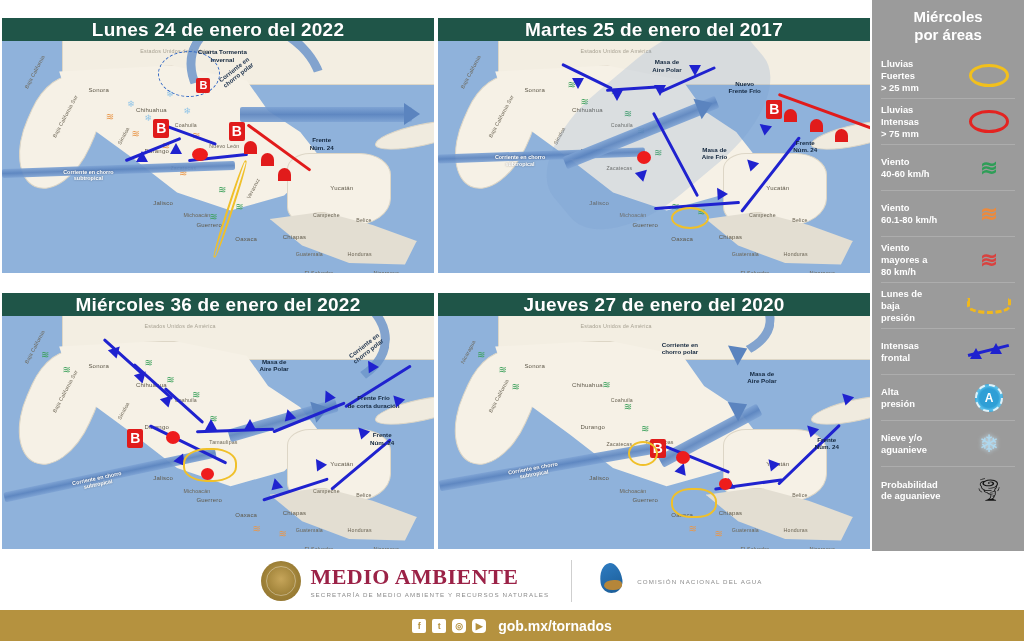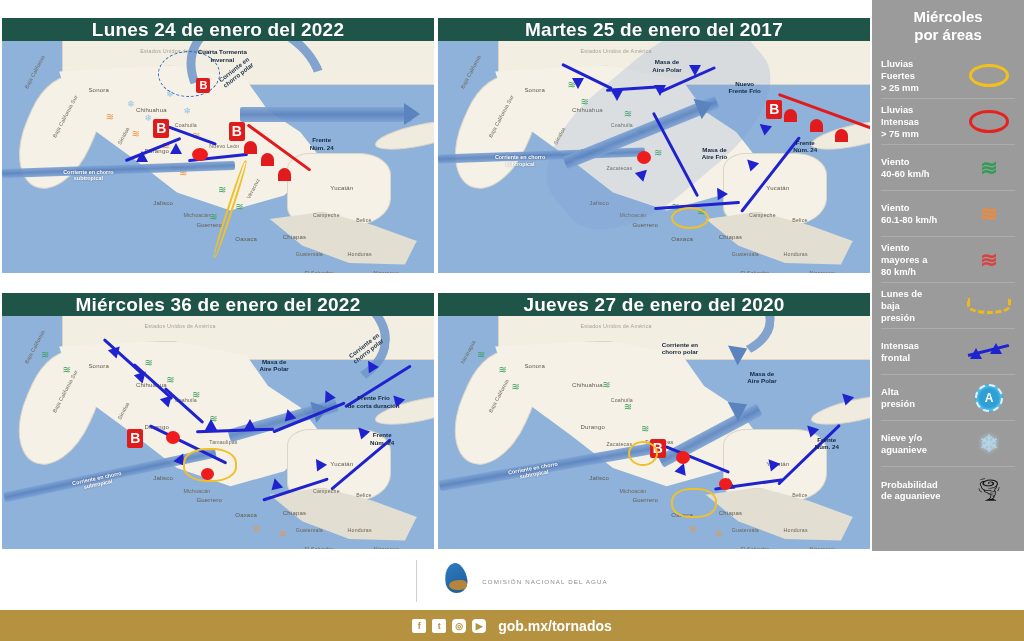--- a/index.html
+++ b/index.html
@@ -695,20 +695,27 @@
     <div class="legend-row">
       <div class="legend-label">Probabilidad
 de aguanieve</div>
       <div class="legend-sym">
           <span class="tornado">🌪</span>
         </div>
     </div>
   </div>
 
   <div class="footer">
+    <div class="brand-left">
+      <div class="eagle"></div>
+      <div class="ma-text">
+        <div class="ma-title">MEDIO AMBIENTE</div>
+        <div class="ma-sub">SECRETARÍA DE MEDIO AMBIENTE Y RECURSOS NATURALES</div>
+      </div>
+    </div>
     <div class="divider"></div>
     <div class="brand-right">
       <div class="drop"></div>
       <div class="cg-text">
         <div class="cg-sub">COMISIÓN NACIONAL DEL AGUA</div>
       </div>
     </div>
   </div>
 
   <div class="bottombar">

